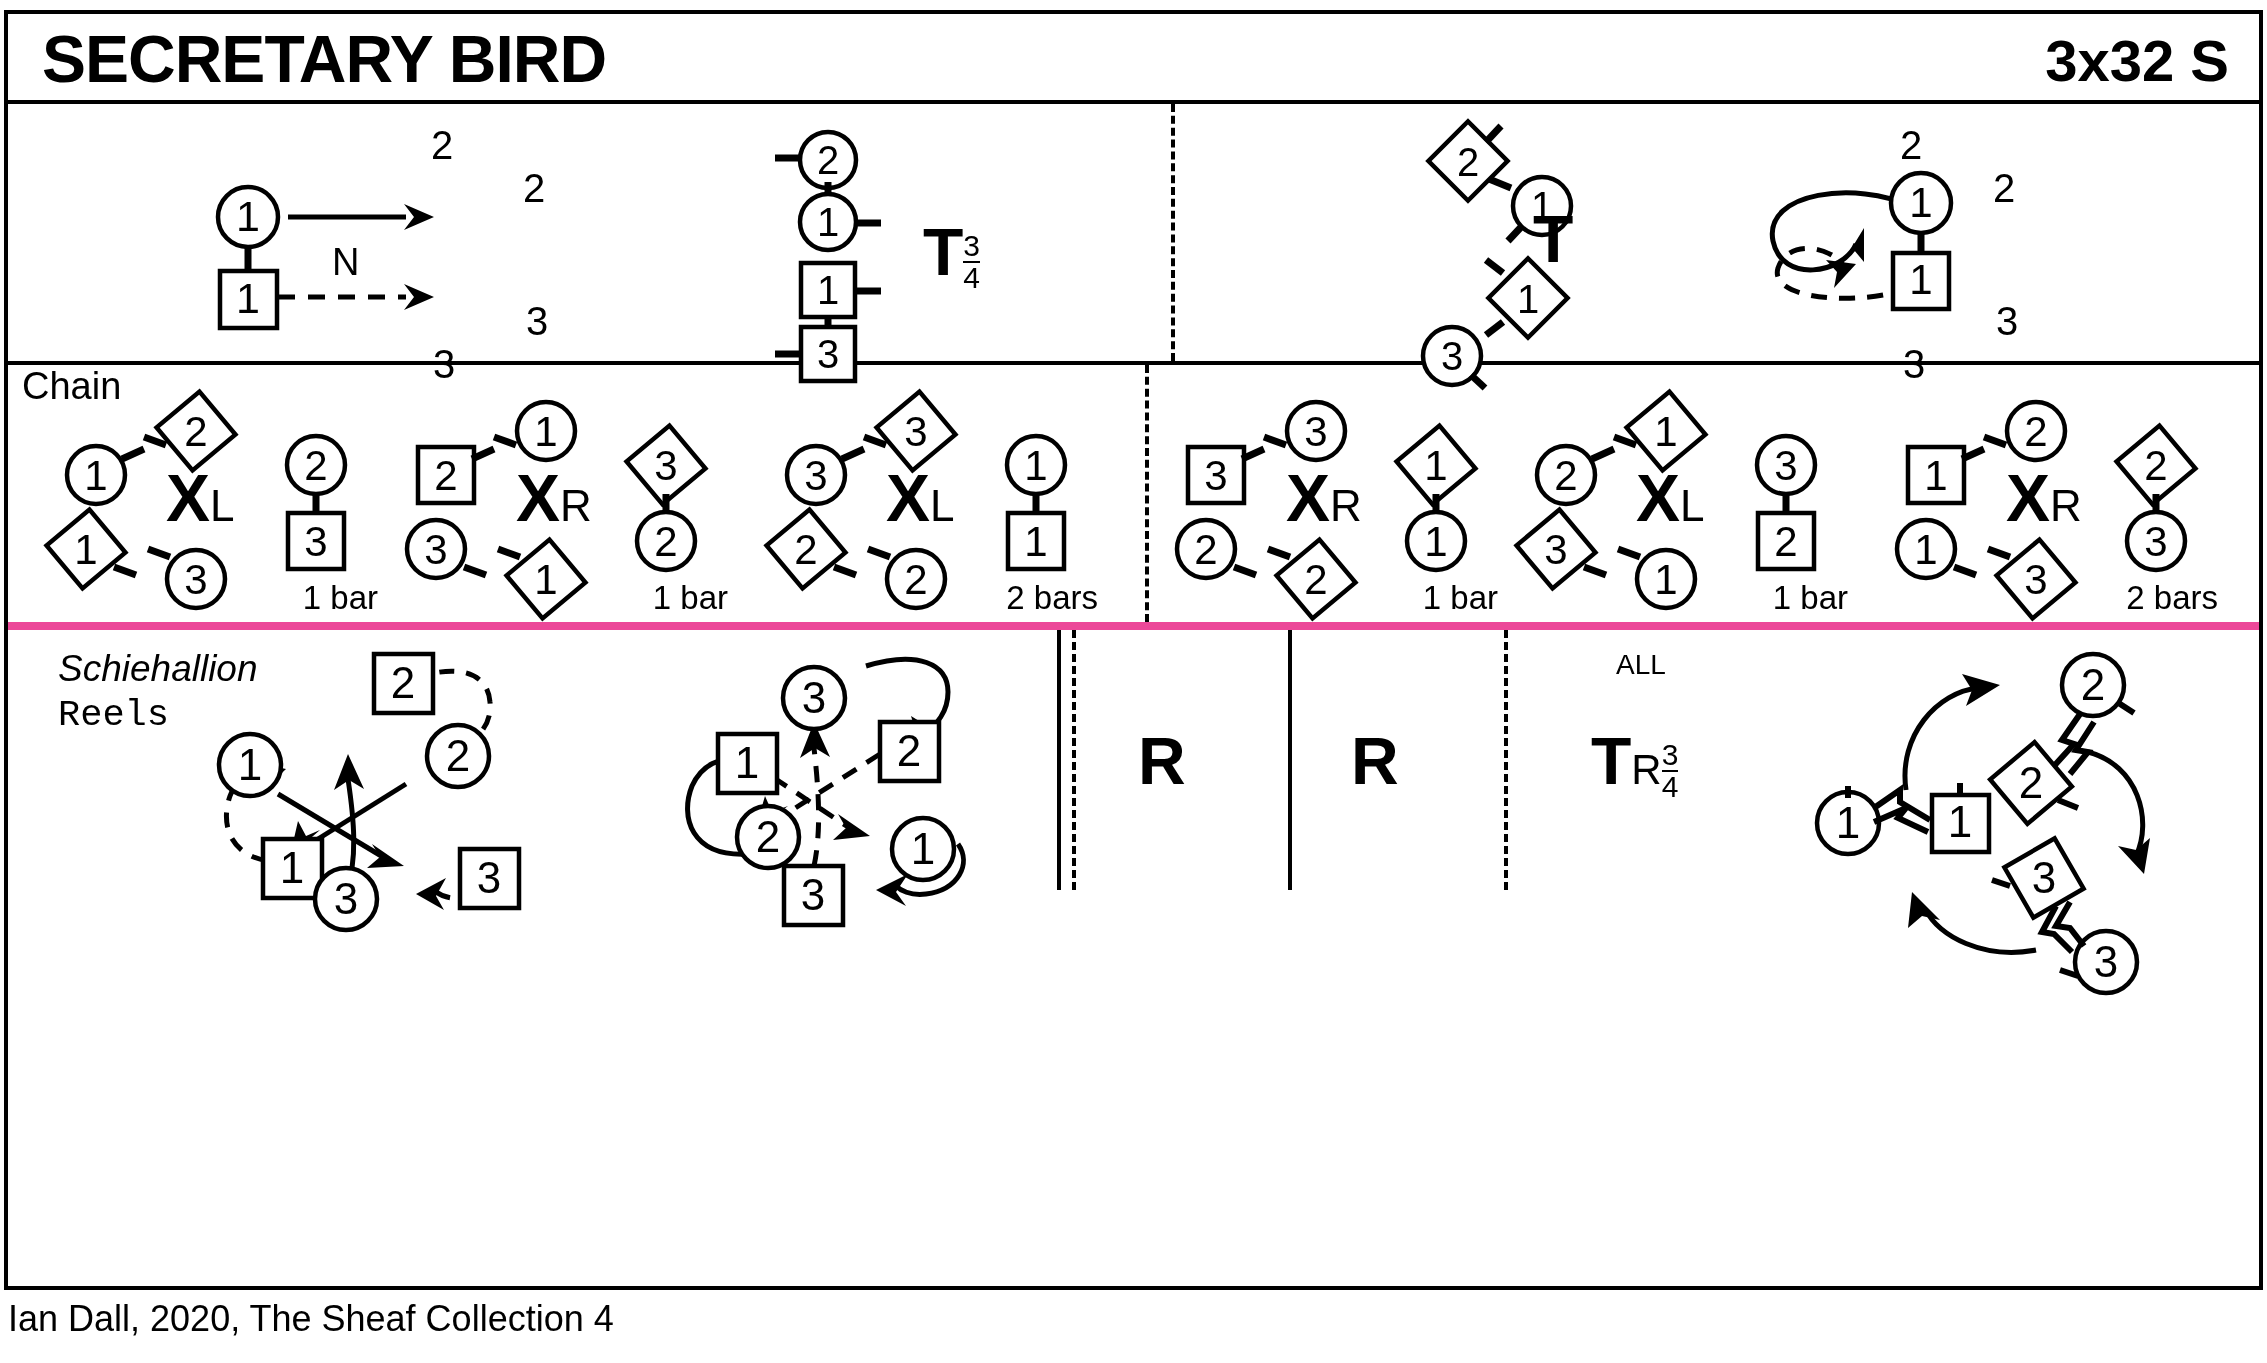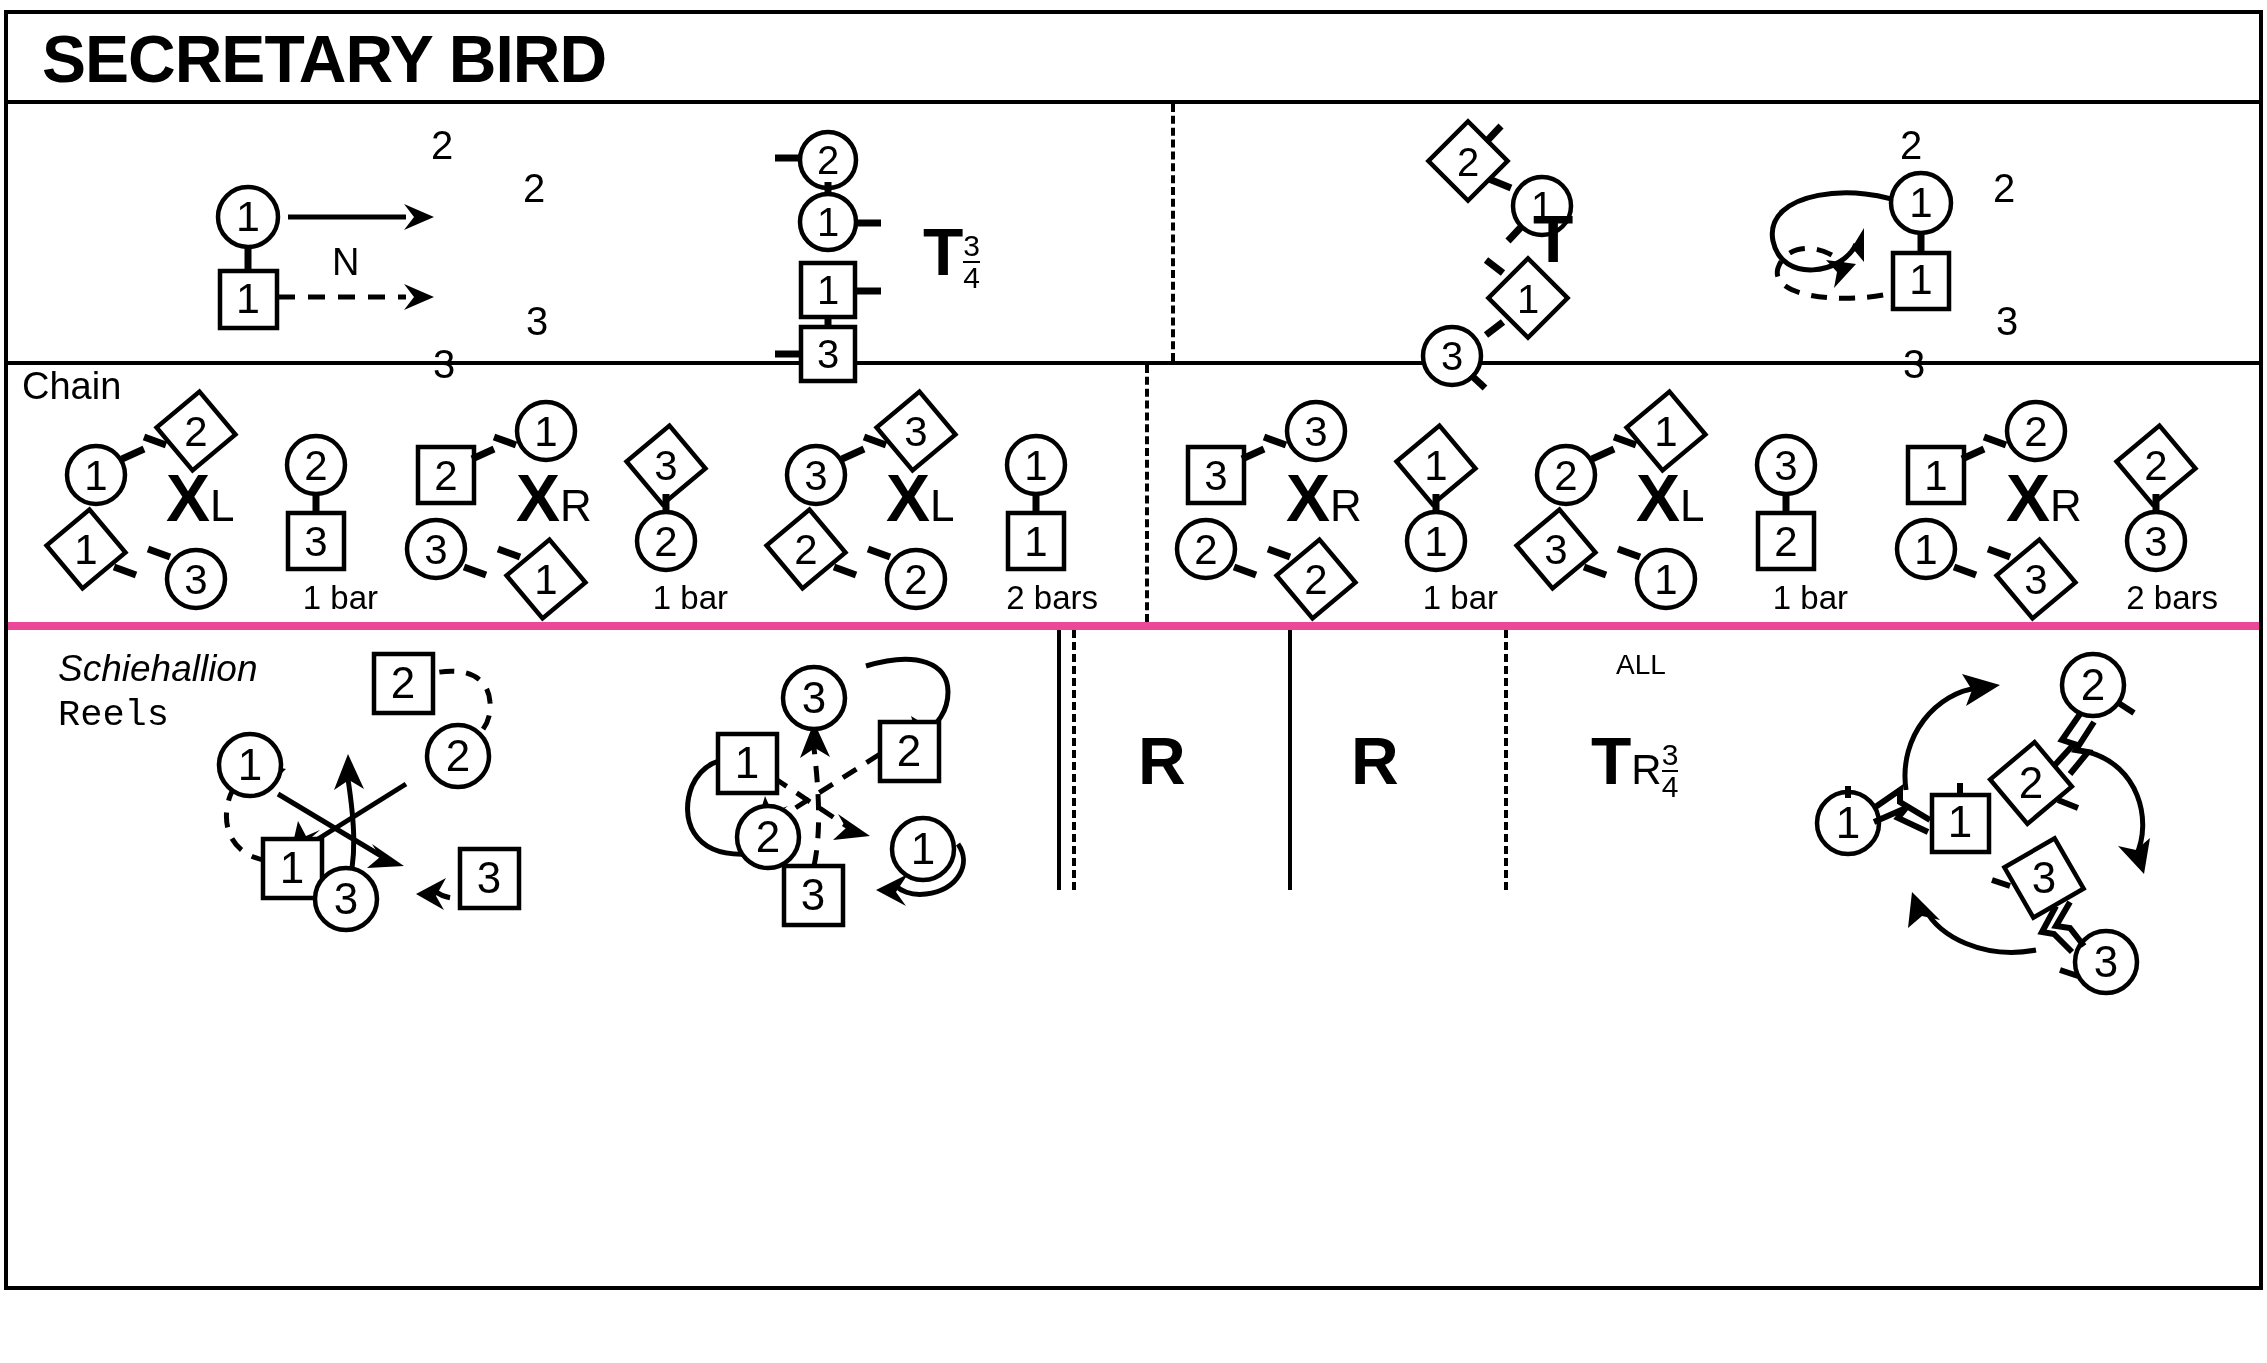--- a/index.html
+++ b/index.html
@@ -93,20 +93,21 @@
   }
 </style>
 </head>
 <body>
 
 <div id="sheet">
   <div class="frame">
 
     <div class="titlebar">
       <div class="dance-title">SECRETARY BIRD</div>
+      <div class="dance-meta">3x32 S</div>
     </div>
 
     <div class="row" id="row1">
       <div class="vdiv-dash" style="left:1163px;"></div>
 
       <div class="fig" style="left:150px; top:0px;">
         <svg width="470" height="261" viewBox="0 0 470 261">
 
           <line x1="130" y1="113" x2="248" y2="113" stroke="#000" stroke-width="5"></line>
           <path d="M246,100 L276,113 L246,126 L256,113 Z" fill="#000"></path>
@@ -523,13 +524,14 @@
           <text x="318" y="337" font-size="44" font-family="Liberation Sans, sans-serif" text-anchor="middle">3</text>
           <line x1="290" y1="336" x2="272" y2="330" stroke="#000" stroke-width="6"></line>
           <path d="M268,266 L254,292 L266,294 L284,312" fill="none" stroke="#000" stroke-width="6"></path>
           <path d="M282,262 L268,286 L282,288 L296,306" fill="none" stroke="#000" stroke-width="6"></path>
         </svg>
       </div>
     </div>
 
   </div>
 
+  <div class="footer-left">Ian Dall, 2020, The Sheaf Collection 4</div>
 </div>
 
 </body></html>

